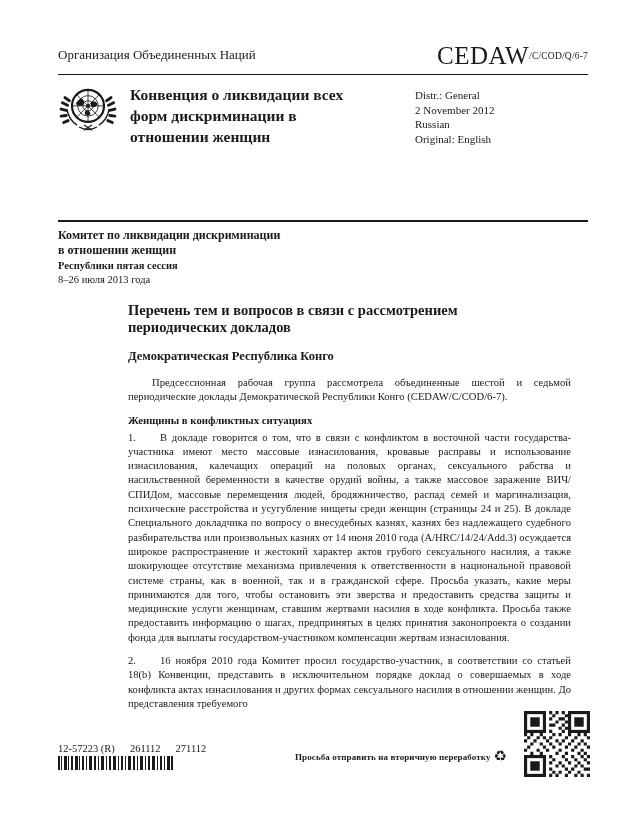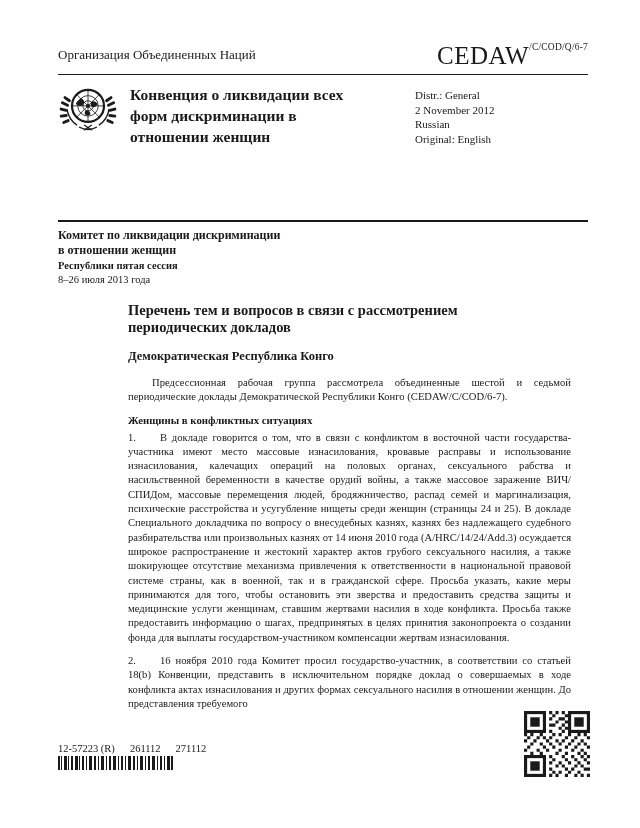--- a/index.html
+++ b/index.html
@@ -2,21 +2,21 @@
 <html lang="ru"><head>
 <meta charset="utf-8">
 <style>
   html,body{margin:0;padding:0;background:#fff;}
   .page{
     position:relative;width:636px;height:828px;background:#ffffff;
     font-family:"Liberation Serif", serif;color:#1a1a1a;overflow:hidden;
   }
   
   .org-name{position:absolute;left:58px;top:47px;font-size:13px;}
-  .doc-symbol{position:absolute;right:48px;top:42px;display:flex;align-items:flex-start;}
+  .doc-symbol{position:absolute;right:48px;top:42px;display:flex;align-items:center;}
   .doc-symbol .big{font-size:25px;letter-spacing:.5px;}
   .doc-symbol .small{font-size:9.5px;letter-spacing:.2px;}
   .rule-thin{position:absolute;left:58px;right:48px;top:74px;height:1px;background:#1a1a1a;}
   .emblem{position:absolute;left:56px;top:80px;}
   .conv-title{position:absolute;left:130px;top:84px;width:240px;
     font-weight:bold;font-size:15.5px;line-height:21px;}
   .distr-block{position:absolute;left:415px;top:88px;font-size:11px;line-height:14.5px;}
   .rule-thick{position:absolute;left:58px;right:48px;top:220px;height:2px;background:#1a1a1a;}
   
   .committee{position:absolute;left:58px;top:228px;}
@@ -107,20 +107,24 @@
   </div>
 
   <div class="job-line">
     <span class="sp">12-57223 (R)</span><span class="sp">261112</span><span>271112</span>
   </div>
   <div class="barcode">
     <svg width="116" height="14" viewBox="0 0 116 14" aria-hidden="true">
       <path fill="#1a1a1a" d="M0 0h2v14H0z M3 0h1v14H3z M6 0h3v14H6z M10 0h1v14h-1z M13 0h2v14h-2z M17 0h3v14h-3z M21 0h1v14h-1z M24 0h2v14h-2z M28 0h1v14h-1z M31 0h3v14h-3z M36 0h2v14h-2z M40 0h1v14h-1z M43 0h3v14h-3z M48 0h1v14h-1z M51 0h2v14h-2z M55 0h3v14h-3z M60 0h1v14h-1z M63 0h2v14h-2z M67 0h1v14h-1z M70 0h3v14h-3z M75 0h2v14h-2z M79 0h1v14h-1z M82 0h3v14h-3z M87 0h1v14h-1z M90 0h2v14h-2z M94 0h3v14h-3z M99 0h1v14h-1z M102 0h2v14h-2z M106 0h1v14h-1z M109 0h3v14h-3z M113 0h2v14h-2z"></path>
     </svg>
   </div>
+  <div class="recycle-line">
+    <span class="txt">Просьба отправить на вторичную переработку</span>
+    <span class="glyph">♻</span>
+  </div>
   <div class="qr">
     <svg width="66" height="66" viewBox="0 0 63 63" aria-hidden="true">
       <g fill="#1a1a1a">
         <rect x="1.5" y="1.5" width="18" height="18" fill="none" stroke="#1a1a1a" stroke-width="3"></rect>
         <rect x="6" y="6" width="9" height="9"></rect>
         <rect x="43.5" y="1.5" width="18" height="18" fill="none" stroke="#1a1a1a" stroke-width="3"></rect>
         <rect x="48" y="6" width="9" height="9"></rect>
         <rect x="1.5" y="43.5" width="18" height="18" fill="none" stroke="#1a1a1a" stroke-width="3"></rect>
         <rect x="6" y="48" width="9" height="9"></rect>
         <path d="M24 0h3v3h-3z M30 0h3v3h-3z M36 0h3v3h-3z M27 3h3v3h-3z M39 3h3v3h-3z M24 6h3v3h-3z M33 6h3v3h-3z M36 6h3v3h-3z M30 9h3v3h-3z M39 9h3v3h-3z M24 12h3v3h-3z M27 12h3v3h-3z M36 12h3v3h-3z M33 15h3v3h-3z M39 15h3v3h-3z M24 18h3v3h-3z M36 18h3v3h-3z M0 21h3v3H0z M6 21h3v3H6z M15 21h3v3h-3z M27 21h3v3h-3z M33 21h3v3h-3z M42 21h3v3h-3z M51 21h3v3h-3z M57 21h3v3h-3z M3 24h3v3H3z M12 24h3v3h-3z M18 24h3v3h-3z M24 24h3v3h-3z M39 24h3v3h-3z M48 24h3v3h-3z M60 24h3v3h-3z M0 27h3v3H0z M9 27h3v3H9z M21 27h3v3h-3z M30 27h3v3h-3z M36 27h3v3h-3z M45 27h3v3h-3z M54 27h3v3h-3z M6 30h3v3H6z M15 30h3v3h-3z M24 30h3v3h-3z M33 30h3v3h-3z M42 30h3v3h-3z M51 30h3v3h-3z M57 30h3v3h-3z M3 33h3v3H3z M18 33h3v3h-3z M27 33h3v3h-3z M39 33h3v3h-3z M48 33h3v3h-3z M60 33h3v3h-3z M0 36h3v3H0z M12 36h3v3h-3z M21 36h3v3h-3z M33 36h3v3h-3z M45 36h3v3h-3z M54 36h3v3h-3z M6 39h3v3H6z M15 39h3v3h-3z M30 39h3v3h-3z M39 39h3v3h-3z M51 39h3v3h-3z M57 39h3v3h-3z M24 42h3v3h-3z M36 42h3v3h-3z M45 42h3v3h-3z M54 42h3v3h-3z M60 42h3v3h-3z M27 45h3v3h-3z M39 45h3v3h-3z M48 45h3v3h-3z M57 45h3v3h-3z M24 48h3v3h-3z M33 48h3v3h-3z M42 48h3v3h-3z M51 48h3v3h-3z M60 48h3v3h-3z M30 51h3v3h-3z M36 51h3v3h-3z M48 51h3v3h-3z M54 51h3v3h-3z M24 54h3v3h-3z M39 54h3v3h-3z M45 54h3v3h-3z M57 54h3v3h-3z M60 54h3v3h-3z M27 57h3v3h-3z M33 57h3v3h-3z M42 57h3v3h-3z M51 57h3v3h-3z M24 60h3v3h-3z M30 60h3v3h-3z M39 60h3v3h-3z M48 60h3v3h-3z M54 60h3v3h-3z M60 60h3v3h-3z"></path>

